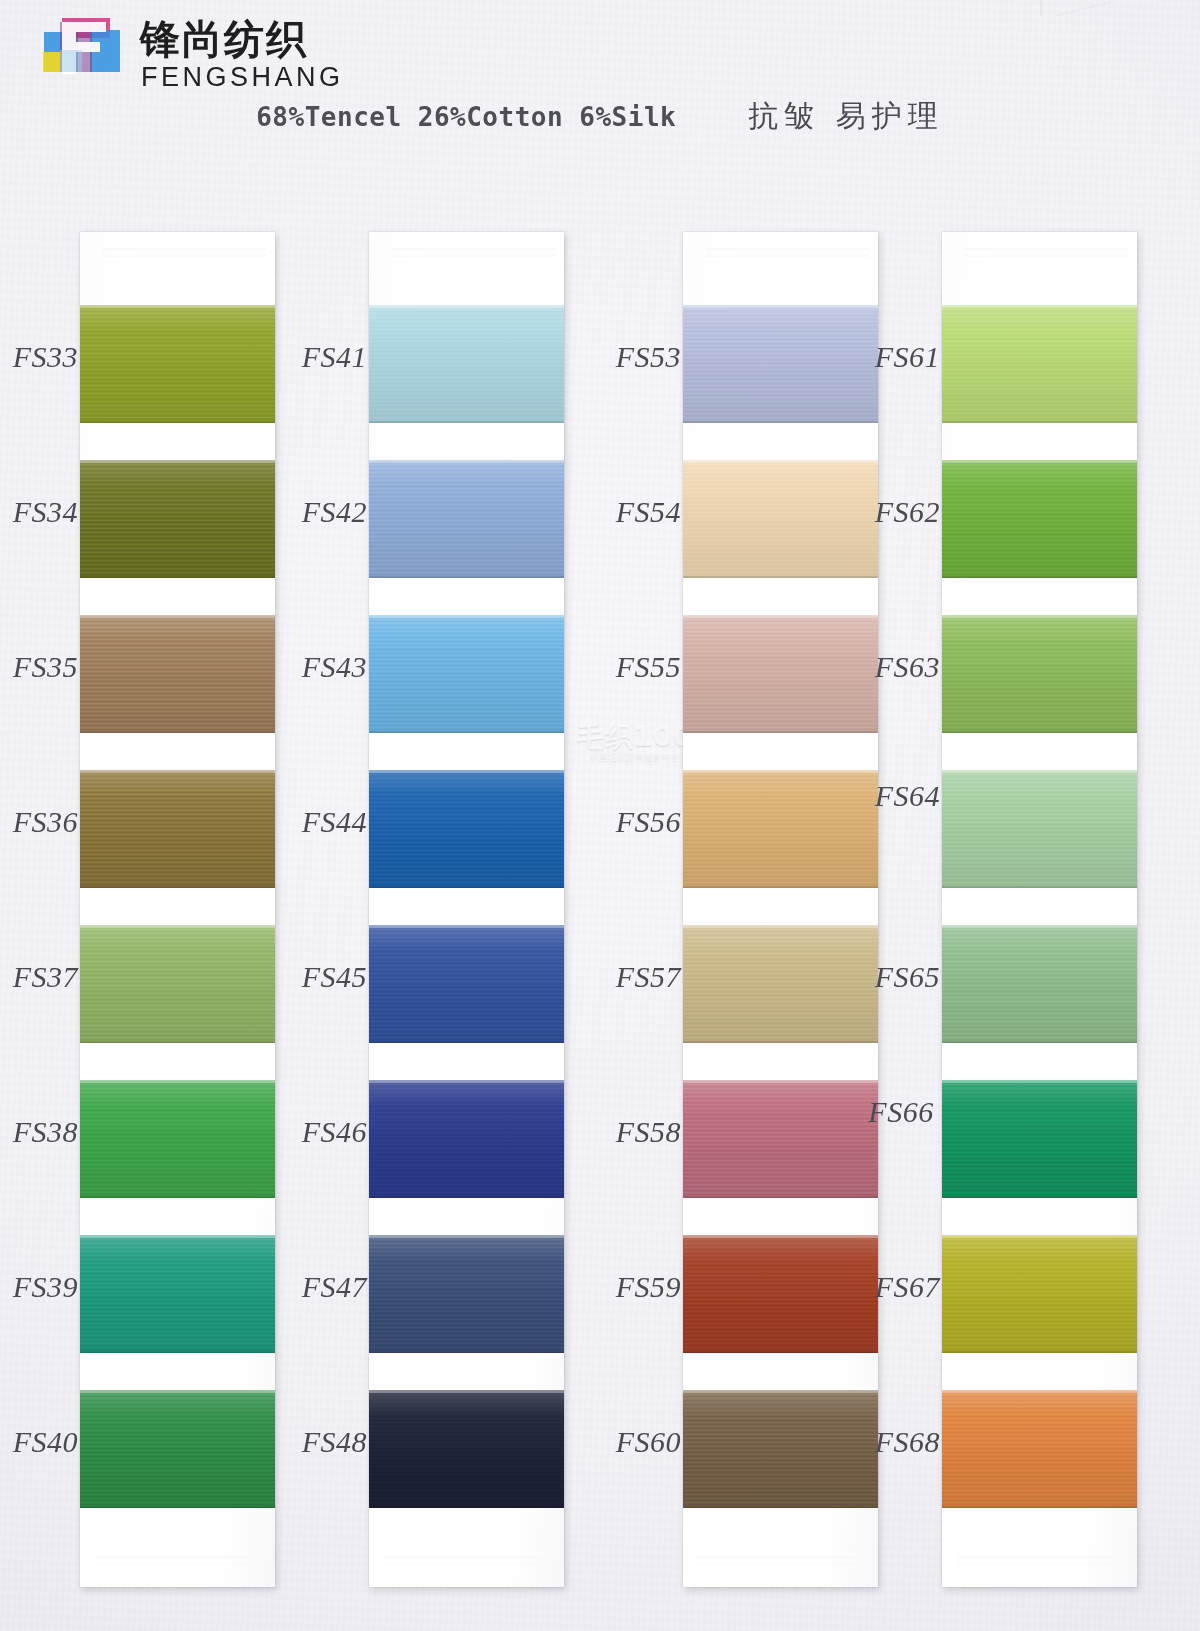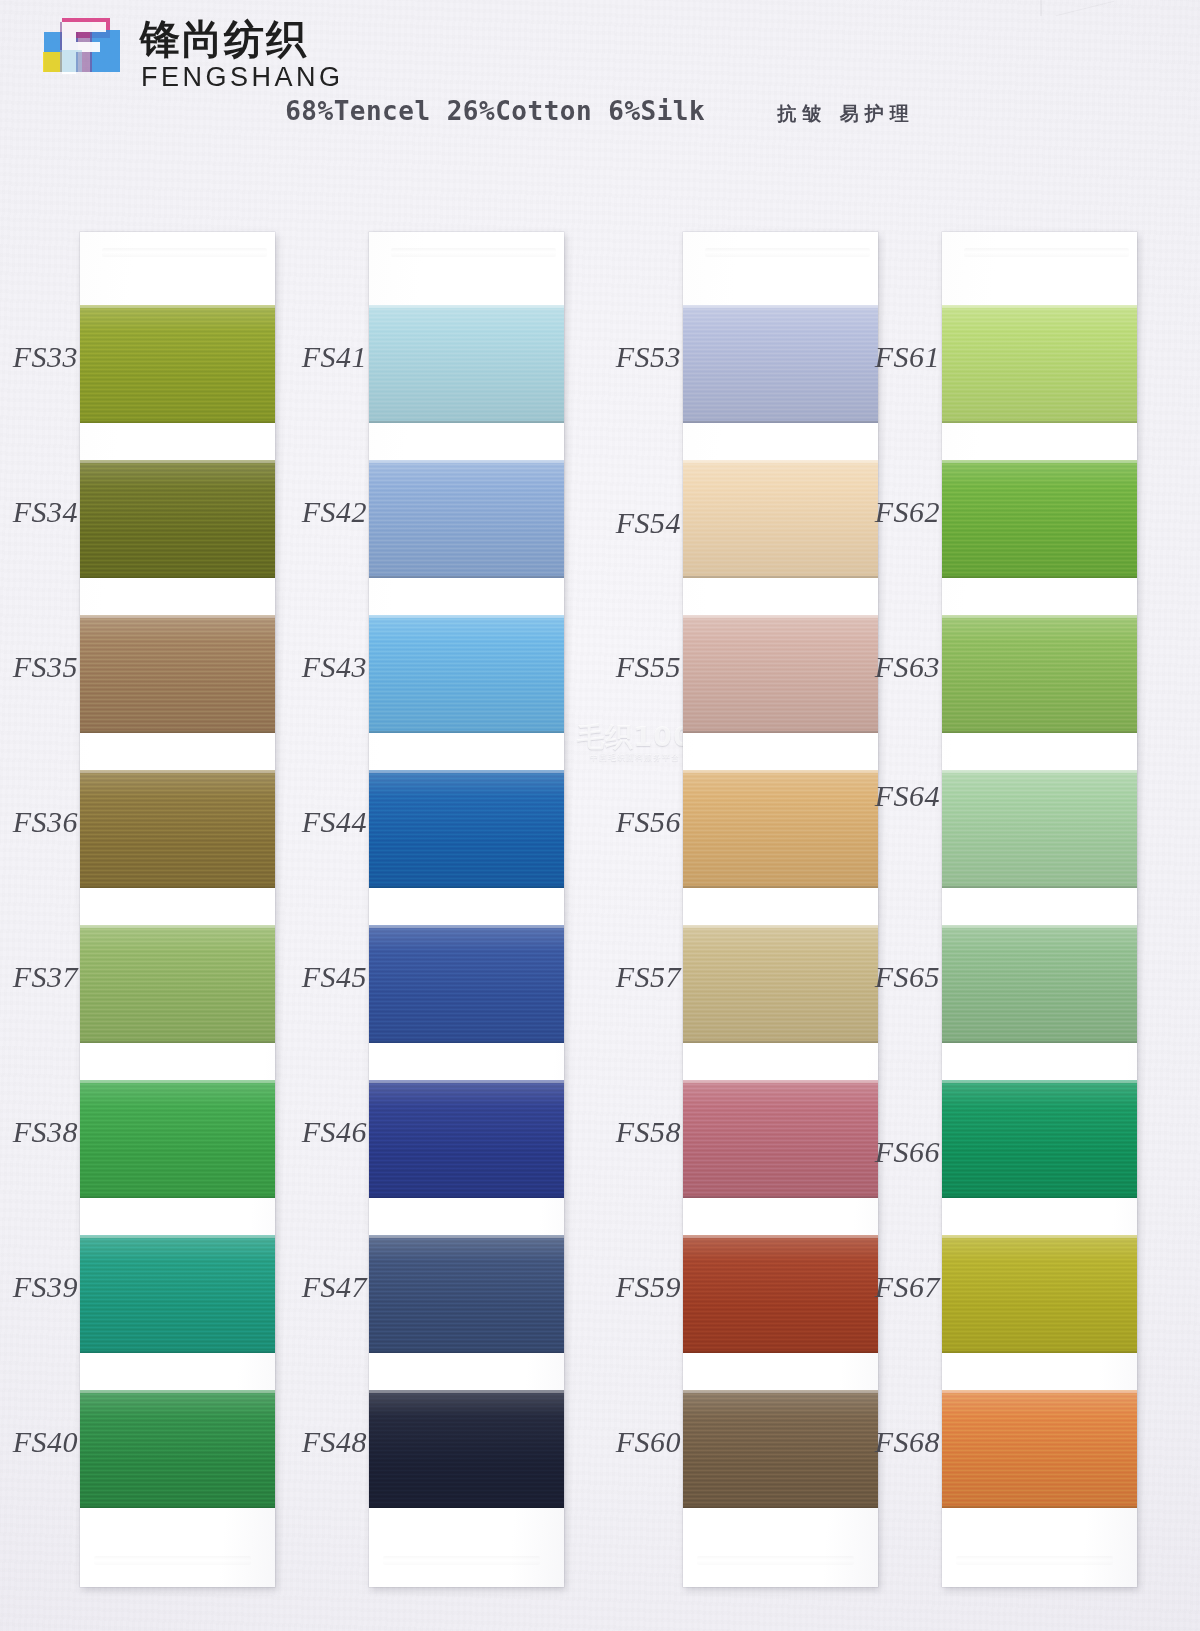--- a/index.html
+++ b/index.html
@@ -68,21 +68,21 @@
     position:absolute; left:0; top:96px; width:1200px;
     text-align:center; color:#4e4e57; white-space:nowrap;
   }
   #sub-comp{
     font-family:"DejaVu Sans Mono","Liberation Mono",monospace;
     font-size:26px; letter-spacing:0.5px; font-weight:600;
   }
   #sub-feat{
     margin-left:72px;
     font-family:"DejaVu Sans","Liberation Sans",sans-serif;
-    font-size:19px; letter-spacing:6px; font-weight:700; color:#4a4a55;
+    font-size:30px; letter-spacing:6px; font-weight:400; color:#4a4a55;
   }
 
   
   #watermark{
     position:absolute; left:560px; top:722px; width:150px; height:62px;
     pointer-events:none; text-align:center; color:rgba(255,255,255,0.72);
     text-shadow:0 1px 1px rgba(120,120,135,0.22);
   }
   #wm-main{
     font-family:"DejaVu Sans","Liberation Sans",sans-serif;
@@ -325,21 +325,21 @@
           <div class="fill" style="background: rgb(29, 34, 55);"></div>
           <div class="threads"></div>
           <div class="sheen"></div>
           <div class="edgeTop"></div>
           <div class="edgeBot"></div>
         </div>
       </div>
     </div>
     <div class="column" style="left: 603px;">
       <div class="label" style="top: 125px;">FS53</div>
-      <div class="label" style="top: 280px; margin-top: 11px;">FS54</div>
+      <div class="label" style="top: 280px;">FS54</div>
       <div class="label" style="top: 435px;">FS55</div>
       <div class="label" style="top: 590px; text-align: right;">FS56</div>
       <div class="label" style="top: 745px;">FS57</div>
       <div class="label" style="top: 900px;">FS58</div>
       <div class="label" style="top: 1055px;">FS59</div>
       <div class="label" style="top: 1210px;">FS60</div>
       <div class="card">
         <div class="swatch" title="FS53" style="top: 73px;">
           <div class="fill" style="background: rgb(182, 190, 221);"></div>
           <div class="threads"></div>
@@ -397,21 +397,21 @@
           <div class="edgeBot"></div>
         </div>
       </div>
     </div>
     <div class="column" style="left: 862px;">
       <div class="label" style="top: 125px;">FS61</div>
       <div class="label" style="top: 280px;">FS62</div>
       <div class="label" style="top: 435px;">FS63</div>
       <div class="label" style="top: 564px;">FS64</div>
       <div class="label" style="top: 745px;">FS65</div>
-      <div class="label" style="top: 920px;">FS66</div>
+      <div class="label" style="top: 880px; text-align: center;">FS66</div>
       <div class="label" style="top: 1055px;">FS67</div>
       <div class="label" style="top: 1210px;">FS68</div>
       <div class="card">
         <div class="swatch" title="FS61" style="top: 73px;">
           <div class="fill" style="background: rgb(186, 218, 118);"></div>
           <div class="threads"></div>
           <div class="sheen"></div>
           <div class="edgeTop"></div>
           <div class="edgeBot"></div>
         </div>

